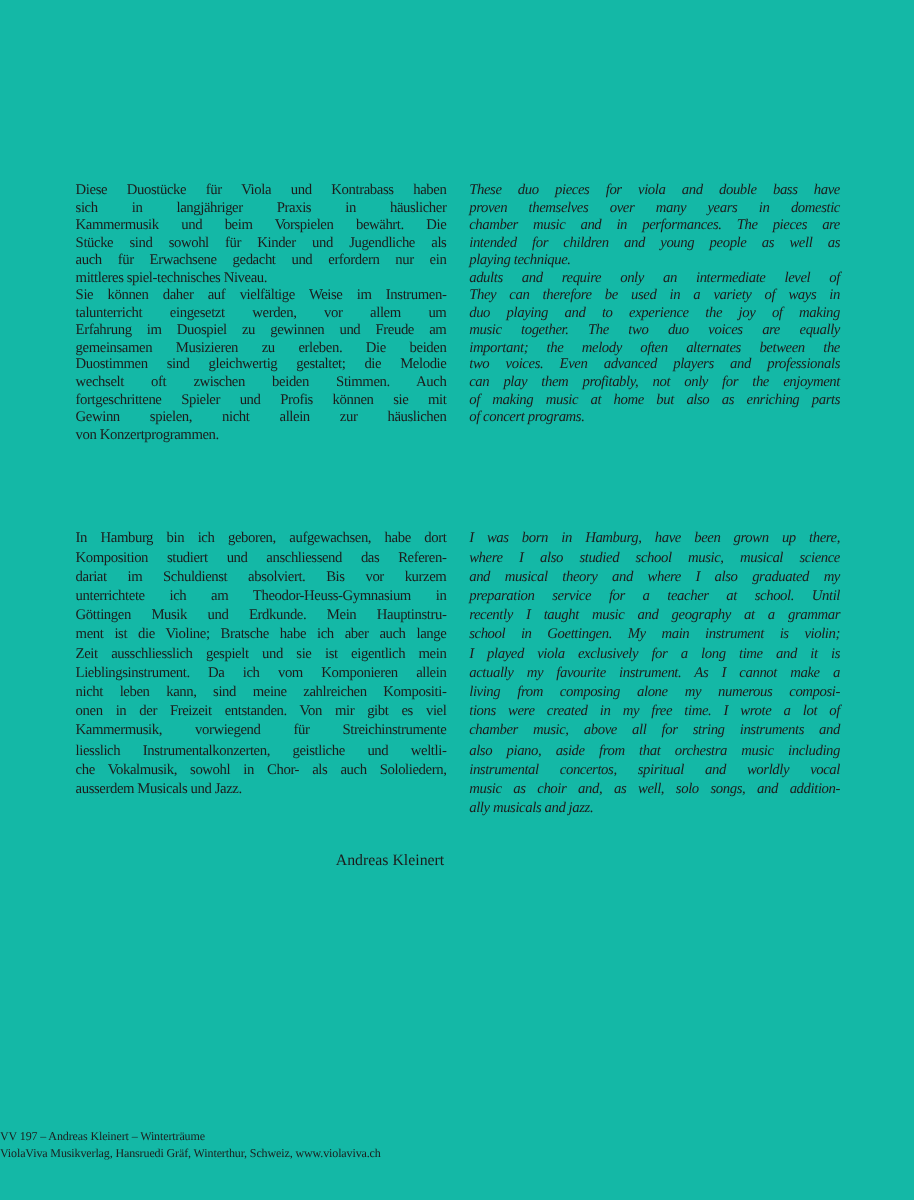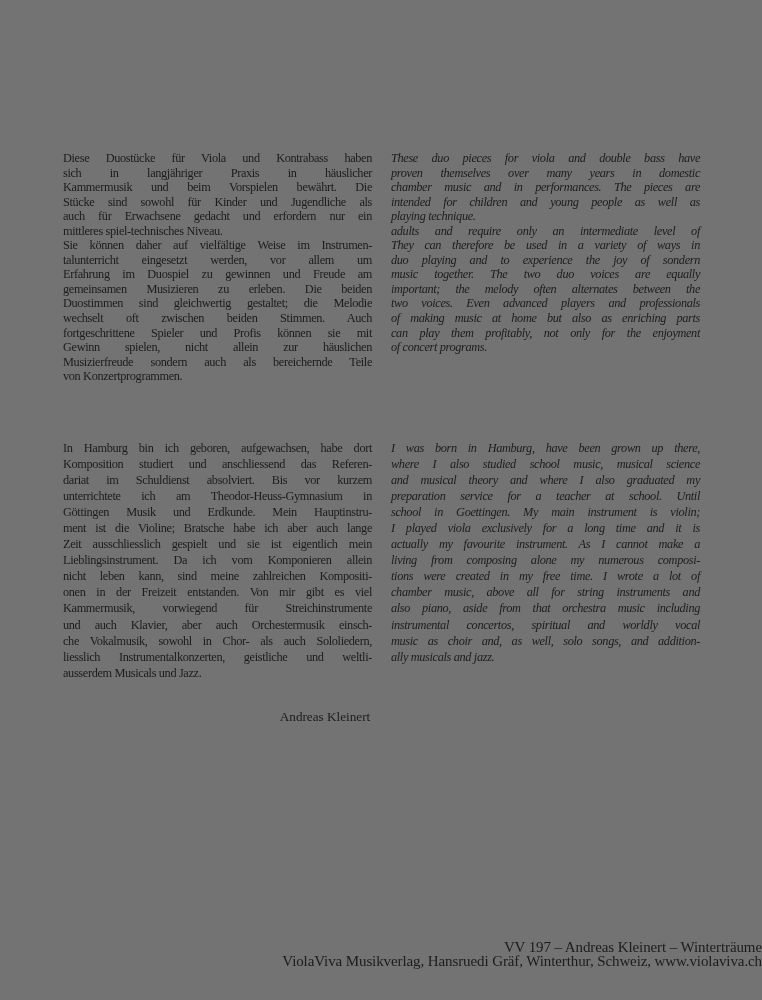--- a/index.html
+++ b/index.html
@@ -4,21 +4,21 @@
 <style>
   html, body {
     margin: 0;
     padding: 0;
     background: #ffffff;
   }
   .page {
     position: relative;
     width: 762px;
     height: 1000px;
-    background: #737373;
+    background: #14b8a6;
     color: #1c1c1c;
     font-family: "Liberation Serif", "DejaVu Serif", serif;
     overflow: hidden;
   }
   .text-row {
     position: absolute;
     left: 63px;
     width: 637px;
     display: flex;
     gap: 19px;
@@ -47,22 +47,22 @@
     width: 650px;
     text-align: center;
     font-size: 13.2px;
     line-height: 16px;
   }
   .footer {
     position: absolute;
     top: 941px;
     left: 0;
     width: 762px;
-    text-align: right;
-    font-size: 15px;
+    text-align: left;
+    font-size: 10px;
     line-height: 13.6px;
     letter-spacing: -0.1px;
   }
 </style>
 </head>
 <body>
 
 <div class="page">
 
   <section class="text-row row-preface">
@@ -74,64 +74,63 @@
         <div class="jline">auch für Erwachsene gedacht und erfordern nur ein</div>
         <div class="jline last">mittleres spiel-technisches Niveau.</div>
         <div class="jline">Sie können daher auf vielfältige Weise im Instrumen-</div>
         <div class="jline">talunterricht eingesetzt werden, vor allem um</div>
         <div class="jline">Erfahrung im Duospiel zu gewinnen und Freude am</div>
         <div class="jline">gemeinsamen Musizieren zu erleben. Die beiden</div>
         <div class="jline">Duostimmen sind gleichwertig gestaltet; die Melodie</div>
         <div class="jline">wechselt oft zwischen beiden Stimmen. Auch</div>
         <div class="jline">fortgeschrittene Spieler und Profis können sie mit</div>
         <div class="jline">Gewinn spielen, nicht allein zur häuslichen</div>
-        <div class="jline">Musizierfreude sondern auch als bereichernde Teile</div>
         <div class="jline last">von Konzertprogrammen.</div>
       </div>
     <div class="col english s1">
         <div class="jline">These duo pieces for viola and double bass have</div>
         <div class="jline">proven themselves over many years in domestic</div>
         <div class="jline">chamber music and in performances. The pieces are</div>
         <div class="jline">intended for children and young people as well as</div>
         <div class="jline last">playing technique.</div>
         <div class="jline">adults and require only an intermediate level of</div>
         <div class="jline">They can therefore be used in a variety of ways in</div>
-        <div class="jline">duo playing and to experience the joy of sondern</div>
+        <div class="jline">duo playing and to experience the joy of making</div>
         <div class="jline">music together. The two duo voices are equally</div>
         <div class="jline">important; the melody often alternates between the</div>
         <div class="jline">two voices. Even advanced players and professionals</div>
+        <div class="jline">can play them profitably, not only for the enjoyment</div>
         <div class="jline">of making music at home but also as enriching parts</div>
-        <div class="jline">can play them profitably, not only for the enjoyment</div>
         <div class="jline last">of concert programs.</div>
       </div>
   </section>
 
   <section class="text-row row-biography">
     <div class="col german s2">
         <div class="jline">In Hamburg bin ich geboren, aufgewachsen, habe dort</div>
         <div class="jline">Komposition studiert und anschliessend das Referen-</div>
         <div class="jline">dariat im Schuldienst absolviert. Bis vor kurzem</div>
         <div class="jline">unterrichtete ich am Theodor-Heuss-Gymnasium in</div>
         <div class="jline">Göttingen Musik und Erdkunde. Mein Hauptinstru-</div>
         <div class="jline">ment ist die Violine; Bratsche habe ich aber auch lange</div>
         <div class="jline">Zeit ausschliesslich gespielt und sie ist eigentlich mein</div>
         <div class="jline">Lieblingsinstrument. Da ich vom Komponieren allein</div>
         <div class="jline">nicht leben kann, sind meine zahlreichen Kompositi-</div>
         <div class="jline">onen in der Freizeit entstanden. Von mir gibt es viel</div>
         <div class="jline">Kammermusik, vorwiegend für Streichinstrumente</div>
-        <div class="jline">und auch Klavier, aber auch Orchestermusik einsch-</div>
+        <div class="jline">liesslich Instrumentalkonzerten, geistliche und weltli-</div>
         <div class="jline">che Vokalmusik, sowohl in Chor- als auch Sololiedern,</div>
-        <div class="jline">liesslich Instrumentalkonzerten, geistliche und weltli-</div>
         <div class="jline last">ausserdem Musicals und Jazz.</div>
       </div>
     <div class="col english s2">
         <div class="jline">I was born in Hamburg, have been grown up there,</div>
         <div class="jline">where I also studied school music, musical science</div>
         <div class="jline">and musical theory and where I also graduated my</div>
         <div class="jline">preparation service for a teacher at school. Until</div>
+        <div class="jline">recently I taught music and geography at a grammar</div>
         <div class="jline">school in Goettingen. My main instrument is violin;</div>
         <div class="jline">I played viola exclusively for a long time and it is</div>
         <div class="jline">actually my favourite instrument. As I cannot make a</div>
         <div class="jline">living from composing alone my numerous composi-</div>
         <div class="jline">tions were created in my free time. I wrote a lot of</div>
         <div class="jline">chamber music, above all for string instruments and</div>
         <div class="jline">also piano, aside from that orchestra music including</div>
         <div class="jline">instrumental concertos, spiritual and worldly vocal</div>
         <div class="jline">music as choir and, as well, solo songs, and addition-</div>
         <div class="jline last">ally musicals and jazz.</div>

